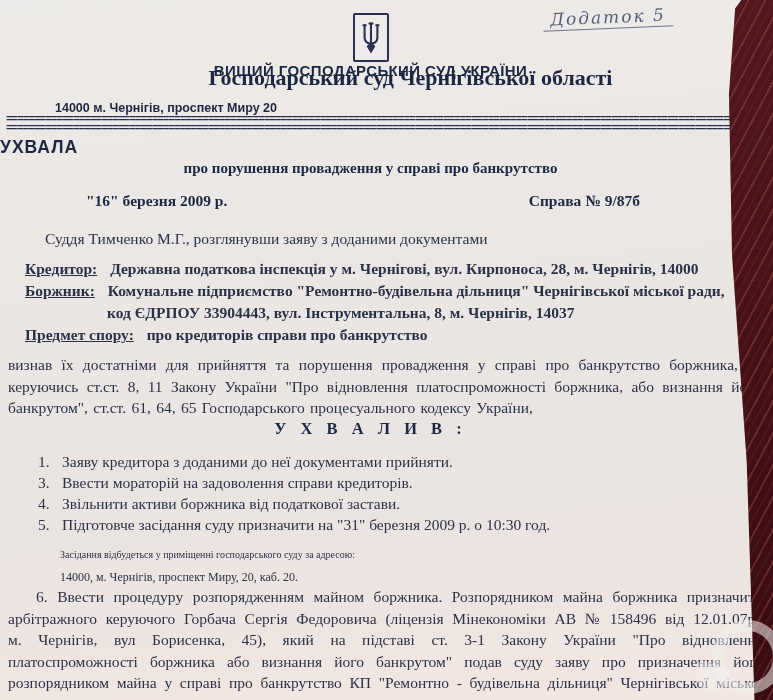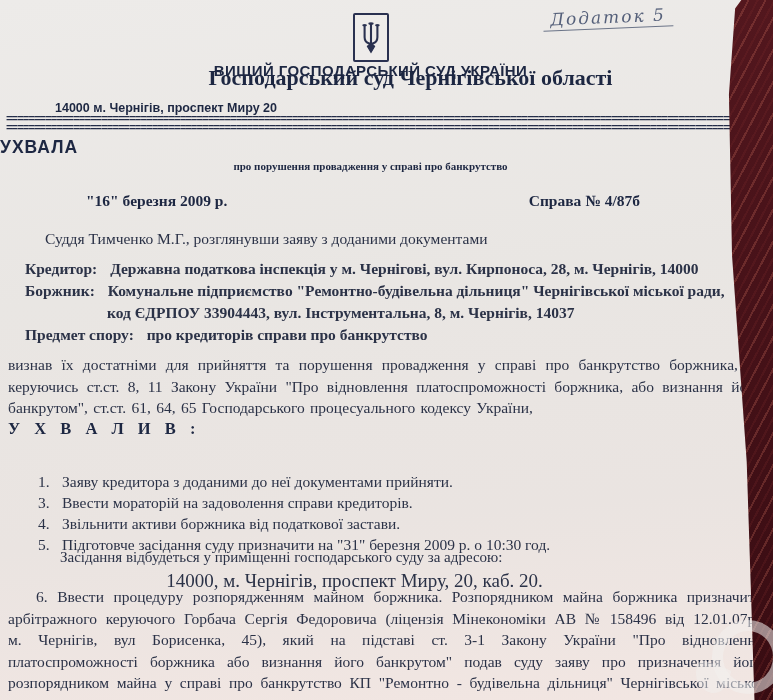--- a/index.html
+++ b/index.html
@@ -73,48 +73,48 @@
   }
   .sep-1 { top: 114px; width: 735px; }
   .sep-2 { top: 123px; width: 747px; }
 
   .doc-type {
     left: 0; top: 137px; width: 741px;
     text-align: left; font-weight: bold; font-size: 17.5px; letter-spacing: 1px;
   }
   .doc-subject {
     left: 0; top: 160px; width: 741px;
-    text-align: center; font-weight: bold; font-size: 11px;
+    text-align: center; font-weight: bold; font-size: 15px;
   }
   .meta-row {
     left: 86px; top: 192px; right: 133px;
     display: flex; justify-content: space-between;
     font-weight: bold; font-size: 15.5px;
   }
   .judge-line { left: 45px; top: 230px; right: 51px; font-size: 15.5px; }
 
   .parties { left: 25px; top: 258px; right: 38px; font-weight: bold; font-size: 15.5px; line-height: 22px; }
   .party-entry { padding-left: 82px; text-indent: -82px; }
-  .party-label { margin-right: 9px; }
+  .party-label { margin-right: 9px; text-decoration: underline; }
 
   .preamble {
     left: 8px; top: 354px; right: 12px;
     font-size: 15.5px; line-height: 21.5px;
     text-align: justify; word-spacing: 1.5px;
   }
   .resolved-heading {
-    left: 8px; top: 419px; width: 741px;
-    font-weight: bold; font-size: 16.5px; letter-spacing: 5px;
-  }
-  .res-list { left: 38px; top: 451px; right: 20px; font-size: 15.5px; line-height: 21px; margin-top: 20px; }
+    left: 0; top: 419px; width: 741px;
+    text-align: center; font-weight: bold; font-size: 16.5px; letter-spacing: 5px;
+  }
+  .res-list { left: 38px; top: 451px; right: 20px; font-size: 15.5px; line-height: 21px; }
   .res-item { margin-bottom: 0; }
   .res-num { display: inline-block; width: 24px; }
 
-  .hearing-venue { left: 60px; top: 549px; right: 30px; font-size: 15px; }
-  .hearing-addr { left: 60px; top: 570px; right: 124px; text-align: center; font-size: 19px; }
+  .hearing-venue { left: 60px; top: 549px; right: 30px; font-size: 10px; }
+  .hearing-addr { left: 60px; top: 570px; right: 124px; text-align: left; font-size: 12px; }
 
   .item6 {
     left: 8px; top: 586px; right: 10px;
     font-size: 15.5px; line-height: 21.5px;
     text-align: justify; text-indent: 28px; word-spacing: 3.5px;
   }
 
   .watermark { left: 690px; top: 612px; width: 90px; height: 90px; z-index: 6; }
   .wm-ring {
     position: absolute; left: 22px; top: 8px;
@@ -158,21 +158,21 @@
 
   <div class="abs sep-row sep-1">========================================================================================================================================================================================================</div>
   <div class="abs sep-row sep-2">========================================================================================================================================================================================================</div>
 
   <div class="abs doc-type sans ink-dark">УХВАЛА</div>
 
   <div class="abs doc-subject ink-dark">про порушення провадження у справі про банкрутство</div>
 
   <div class="abs meta-row ink-dark">
     <span>"16" березня 2009 р.</span>
-    <span>Справа № 4/87б</span>
+    <span>Справа № 9/87б</span>
   </div>
 
   <div class="abs judge-line">Суддя Тимченко М.Г., розглянувши заяву з доданими документами</div>
 
   <div class="abs parties">
     <div class="party-entry">
       <span class="party-label">Кредитор:</span>
       <span>Державна податкова інспекція у м. Чернігові, вул. Кирпоноса, 28, м. Чернігів, 14000</span>
     </div>
     <div class="party-entry">

